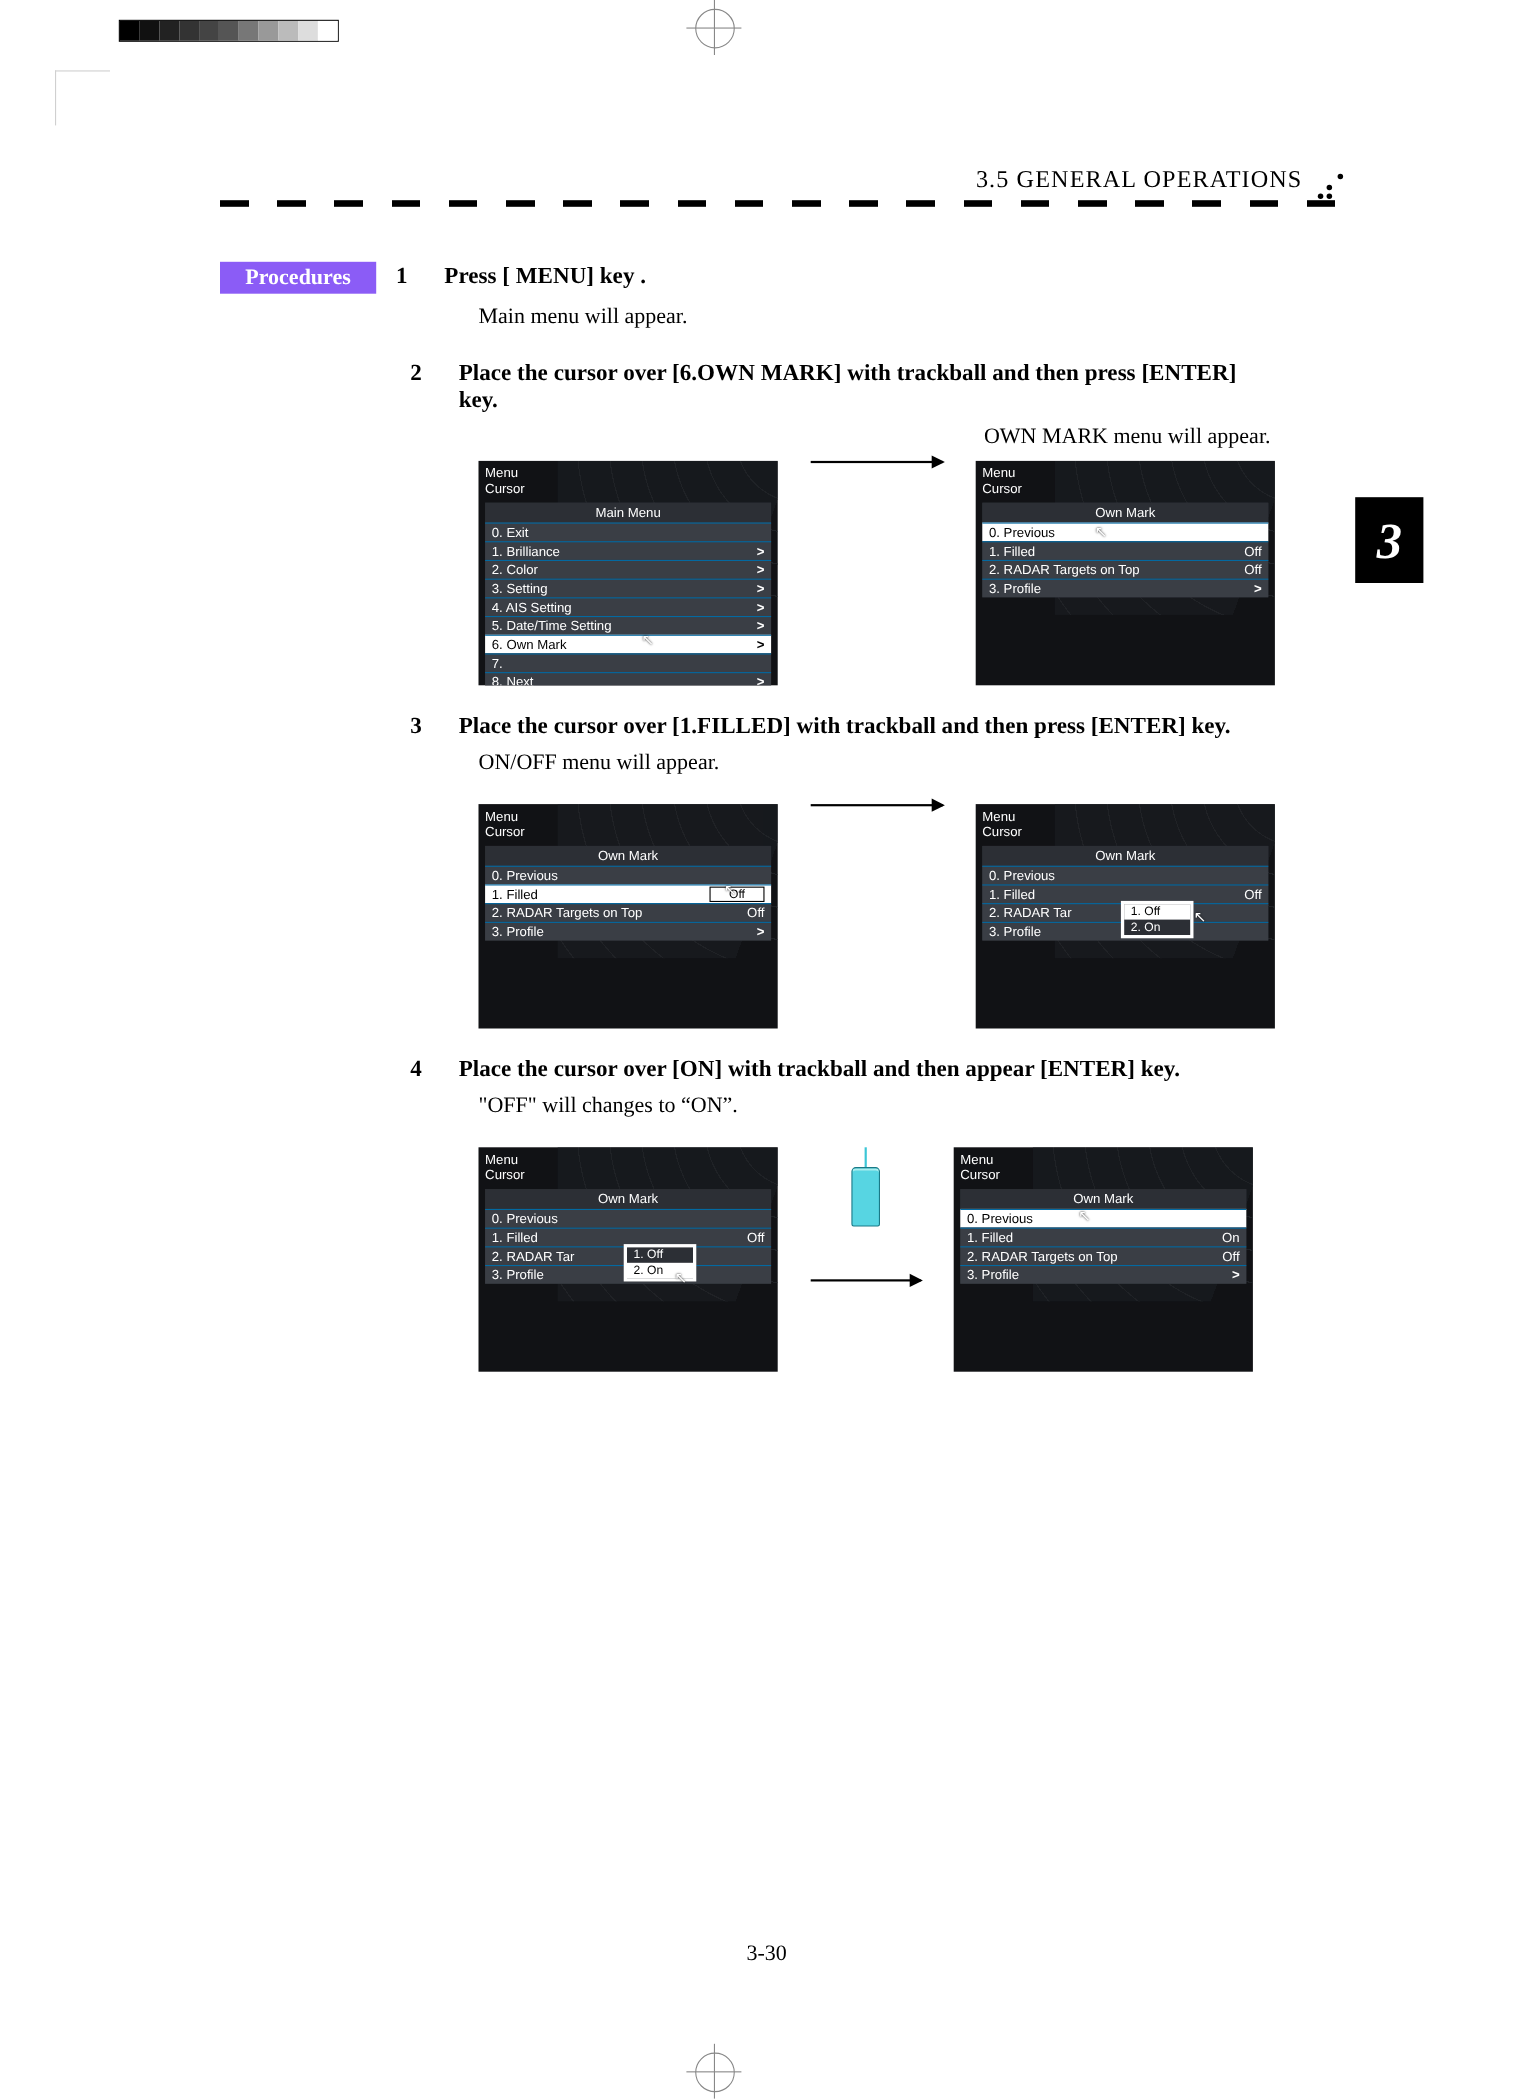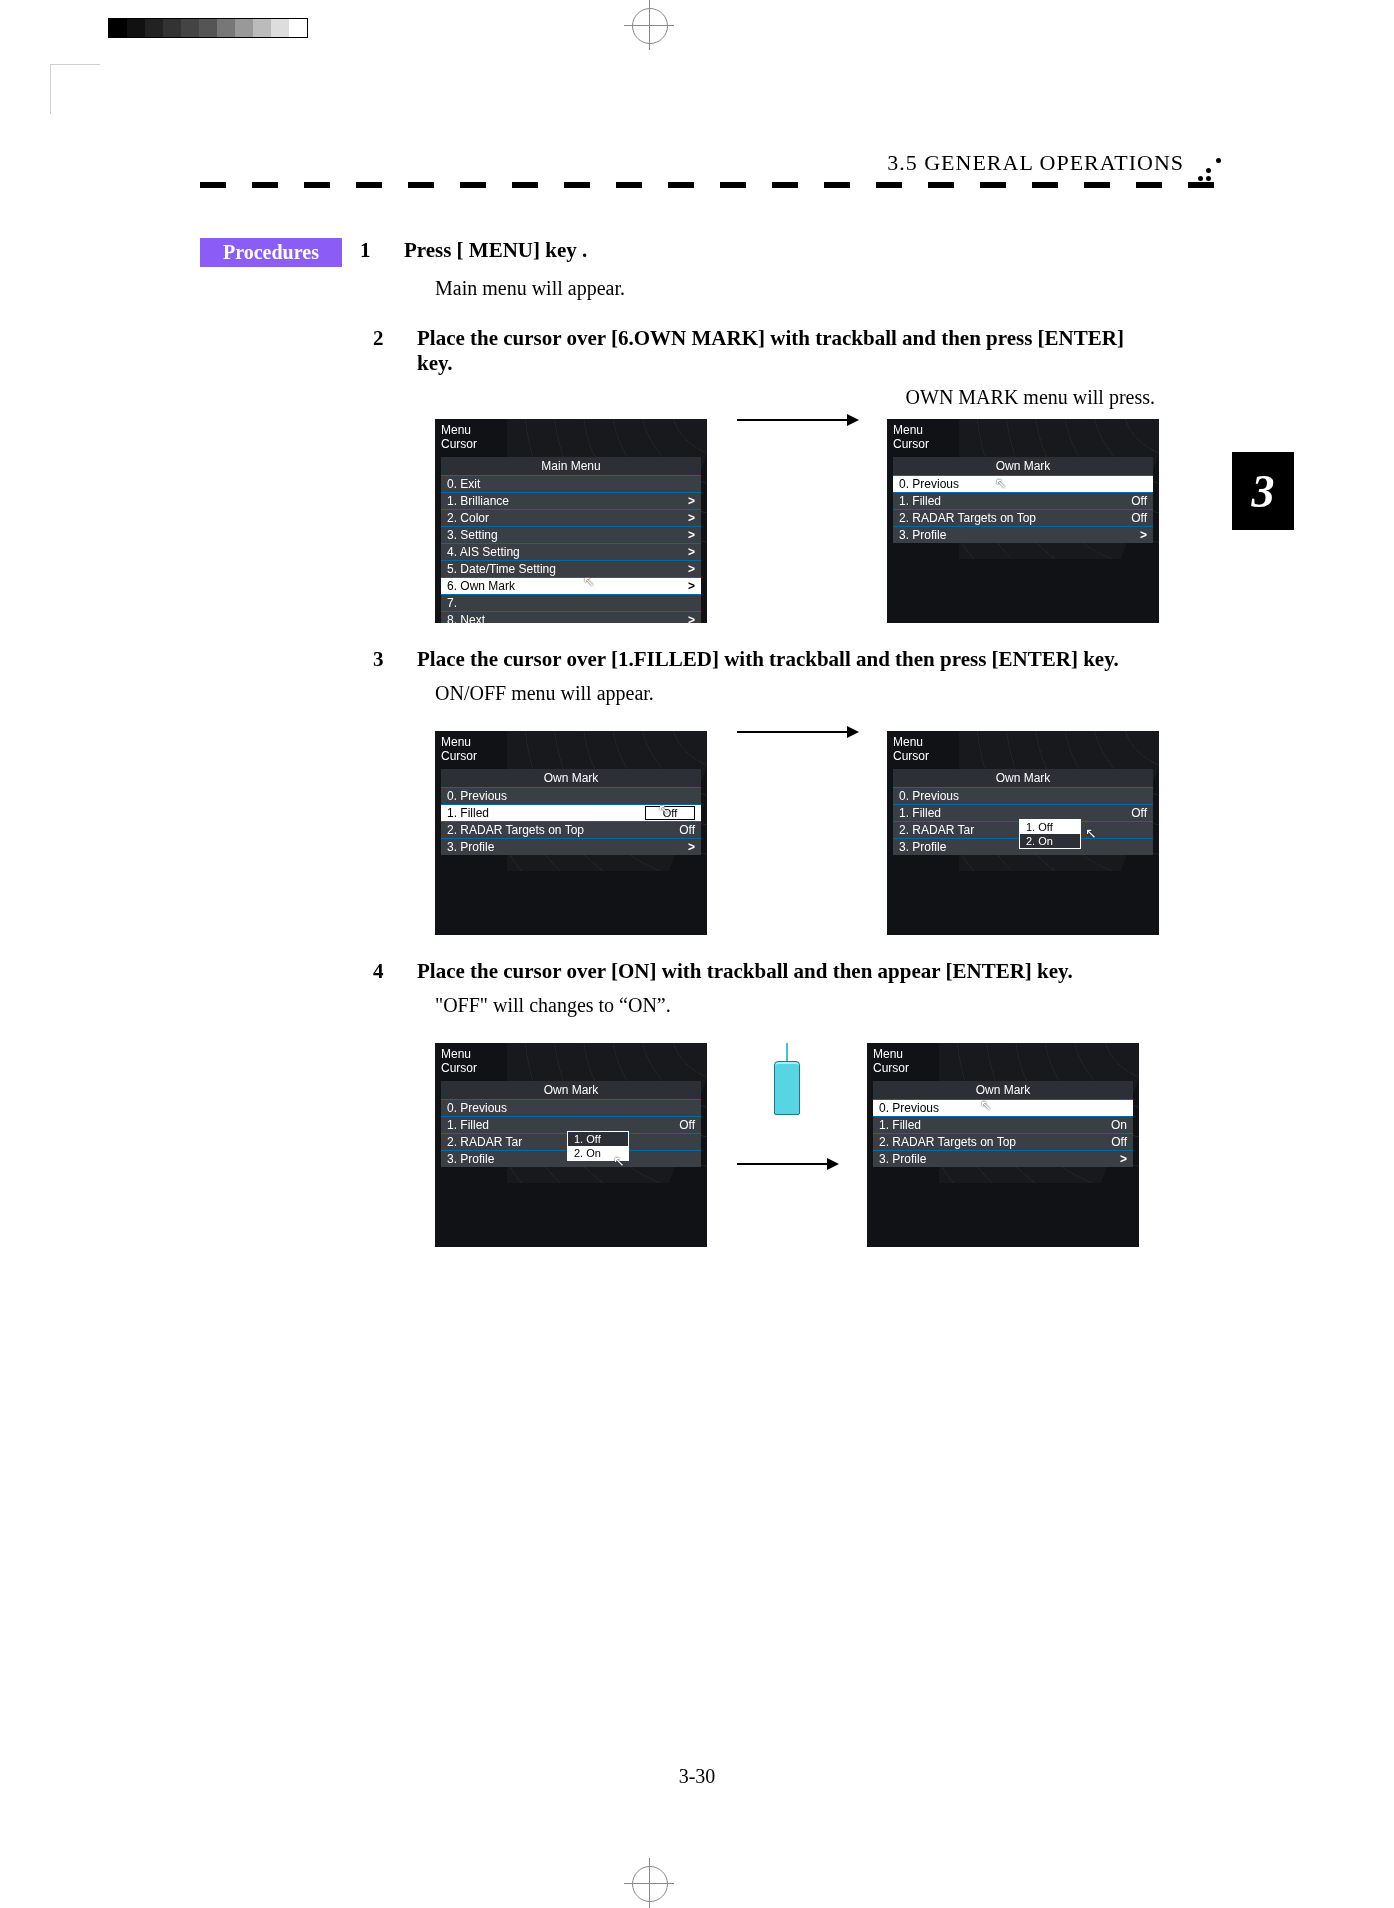--- a/index.html
+++ b/index.html
@@ -203,21 +203,21 @@
     text-align:center;
     display:inline-block;
     font-size:11px;
   }
   .radar .val-flat {
     min-width:40px; text-align:right; display:inline-block;
   }
   .radar .sub-popup {
     position:absolute;
     background:#2c2f35;
-    border:1px solid #ffffff;
+    border:3px solid #ffffff;
     font-size:11px;
   }
   .radar .sub-popup .opt { padding:1px 6px; }
   .radar .sub-popup .opt.sel { background:#fff; color:#000; }
   .radar .cursor-arrow {
     position:absolute;
     font-size:14px;
     color:#fff;
     text-shadow: 0 0 2px #000;
     transform: translate(-2px,-2px);
@@ -299,21 +299,21 @@
         <span class="step-head">Press [ MENU] key .</span>
       </div>
     </div>
     <div class="step-body">Main menu will appear.</div>
 
     <div class="step-block">
       <span class="step-num">2</span>
       <span class="step-head">Place the cursor over [6.OWN MARK] with trackball and then press [ENTER] key.</span>
     </div>
     <div class="step-body" style="margin-bottom:8px;">
-      <div class="right-note">OWN MARK menu will press.</div>
+      <div class="right-note">OWN MARK menu will appear.</div>
     </div>
 
     <div class="fig-row">
 
       <div class="radar">
         <div class="sweep"></div>
         <div class="top">
           <div>Menu</div>
           <div>Cursor</div>
         </div>

